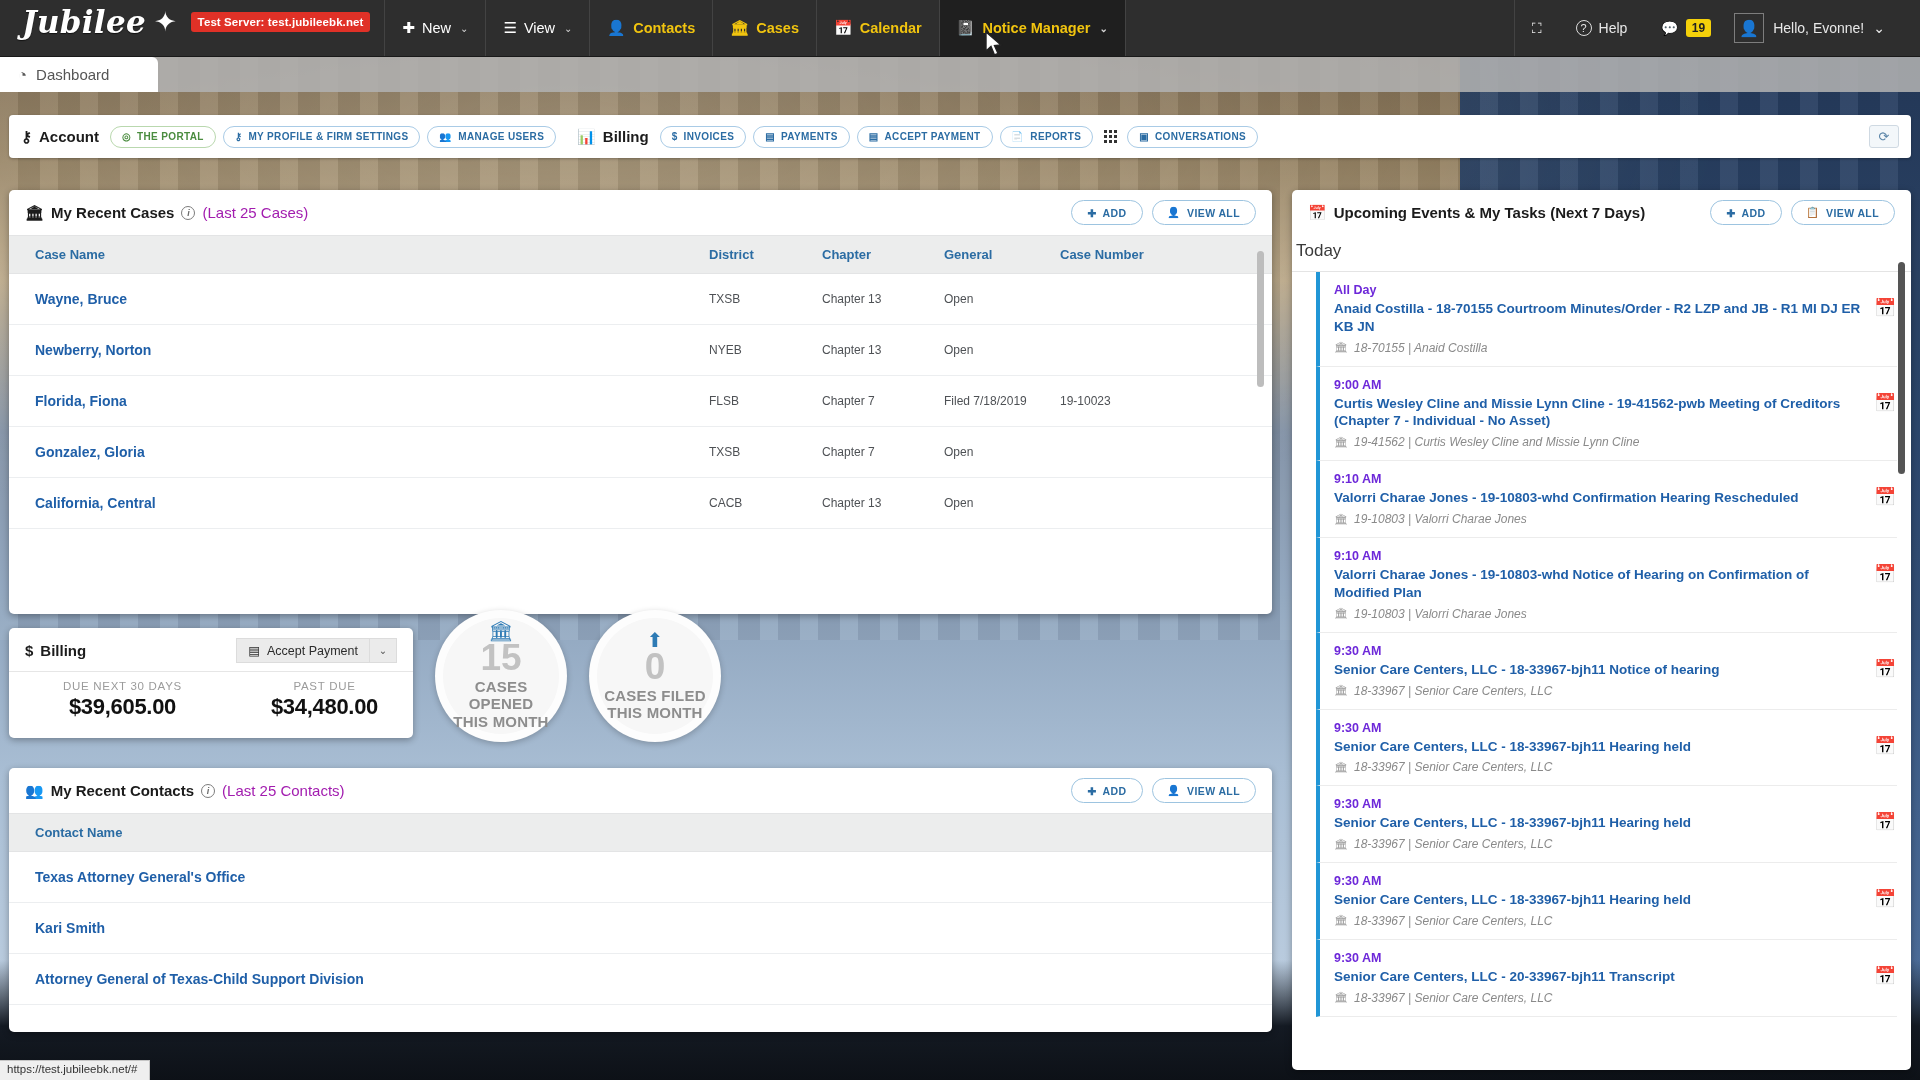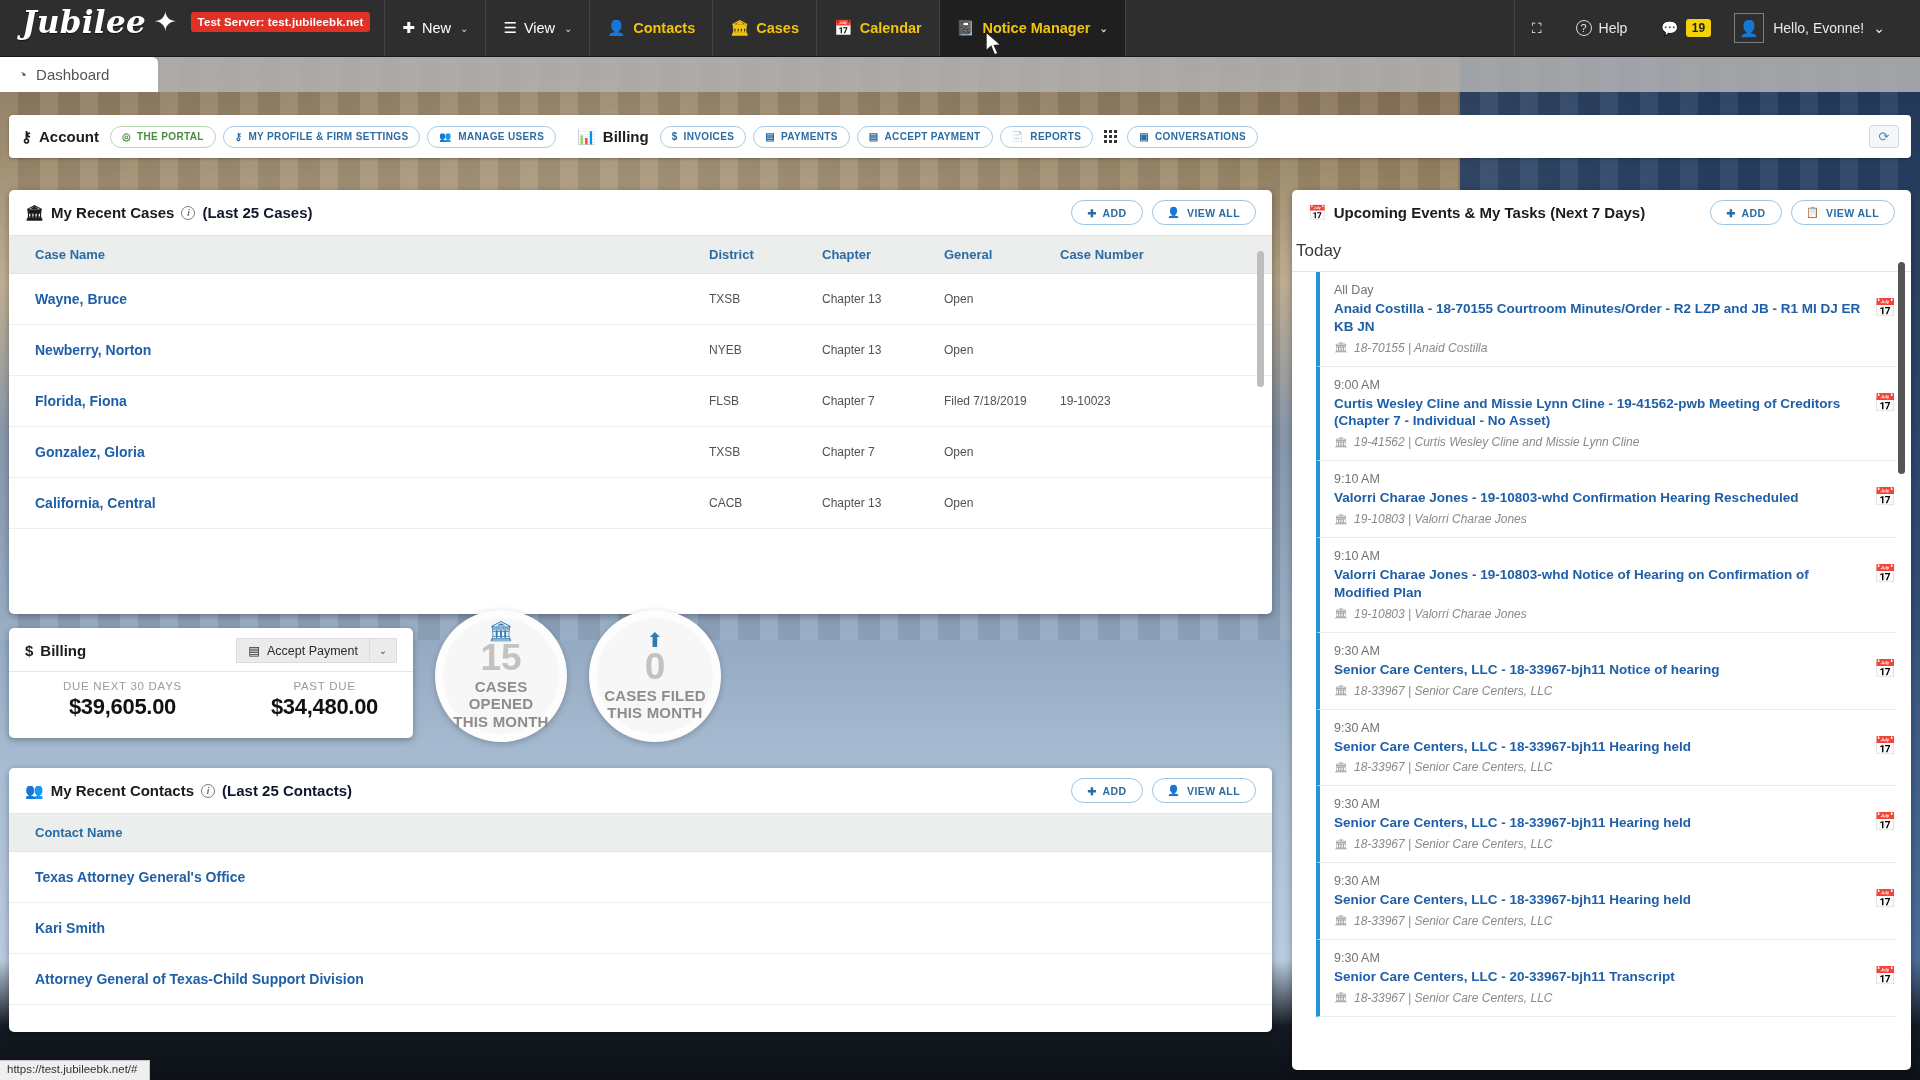--- a/index.html
+++ b/index.html
@@ -136,21 +136,21 @@
     position: absolute; background: #fff; border-radius: 5px;
     box-shadow: 0 2px 7px rgba(0,0,0,.32); z-index: 15;
   }
   .panel-head {
     display:flex; align-items:center; padding: 0 16px; height: 45px;
   }
   .panel-title {
     display:flex; align-items:center; gap: 7px;
     font-size: 15px; font-weight: 700; color:#1b1b1b; white-space:nowrap;
   }
-  .panel-title .sub { font-weight: 700; color:#0f172a; }
+  .panel-title .sub { font-weight: 400; color:#a21caf; }
   .info-i {
     display:inline-flex; align-items:center; justify-content:center;
     width:14px; height:14px; border:1.3px solid #7c7c7c; border-radius:50%;
     font-size:9px; color:#6a6a6a; font-style:italic; font-weight:700;
   }
   .head-actions { margin-left:auto; display:flex; gap: 9px; }
   .obtn {
     display:inline-flex; align-items:center; gap:6px;
     border:1px solid #9dc4e0; border-radius: 14px; height: 25px;
     padding: 0 15px; font-size: 10.5px; font-weight: 700; letter-spacing:.4px;
@@ -222,21 +222,21 @@
   }
   .today-hdr {
     font-size: 17px; color:#3a3a3a; padding: 6px 0 10px 4px;
     border-bottom:1px solid #e4e4e4; margin-bottom: 0;
   }
   .evt {
     display:flex; border-left: 4px solid #2196d6; padding: 11px 0 11px 14px;
     border-bottom: 1px solid #ececec; margin-left: 6px;
   }
   .evt-body { flex: 1; padding-right: 8px; }
-  .evt-time { font-size: 12.5px; color:#737373; font-weight: 400; margin-bottom: 3px; }
+  .evt-time { font-size: 12.5px; color:#6d28d9; font-weight: 700; margin-bottom: 3px; }
   .evt-title {
     font-size: 13.5px; font-weight: 700; color:#1f5fa8; line-height: 1.32; cursor:pointer;
   }
   .evt-meta {
     display:flex; align-items:center; gap:6px; margin-top: 5px;
     font-size: 12px; color:#8a8a8a; font-style: italic;
   }
   .evt-meta .mi { font-style: normal; color:#9a9a9a; font-size: 11px; }
   .evt-cal { color:#3aa0dd; font-size: 18px; align-self:flex-start; margin-top:14px; cursor:pointer; }
 

